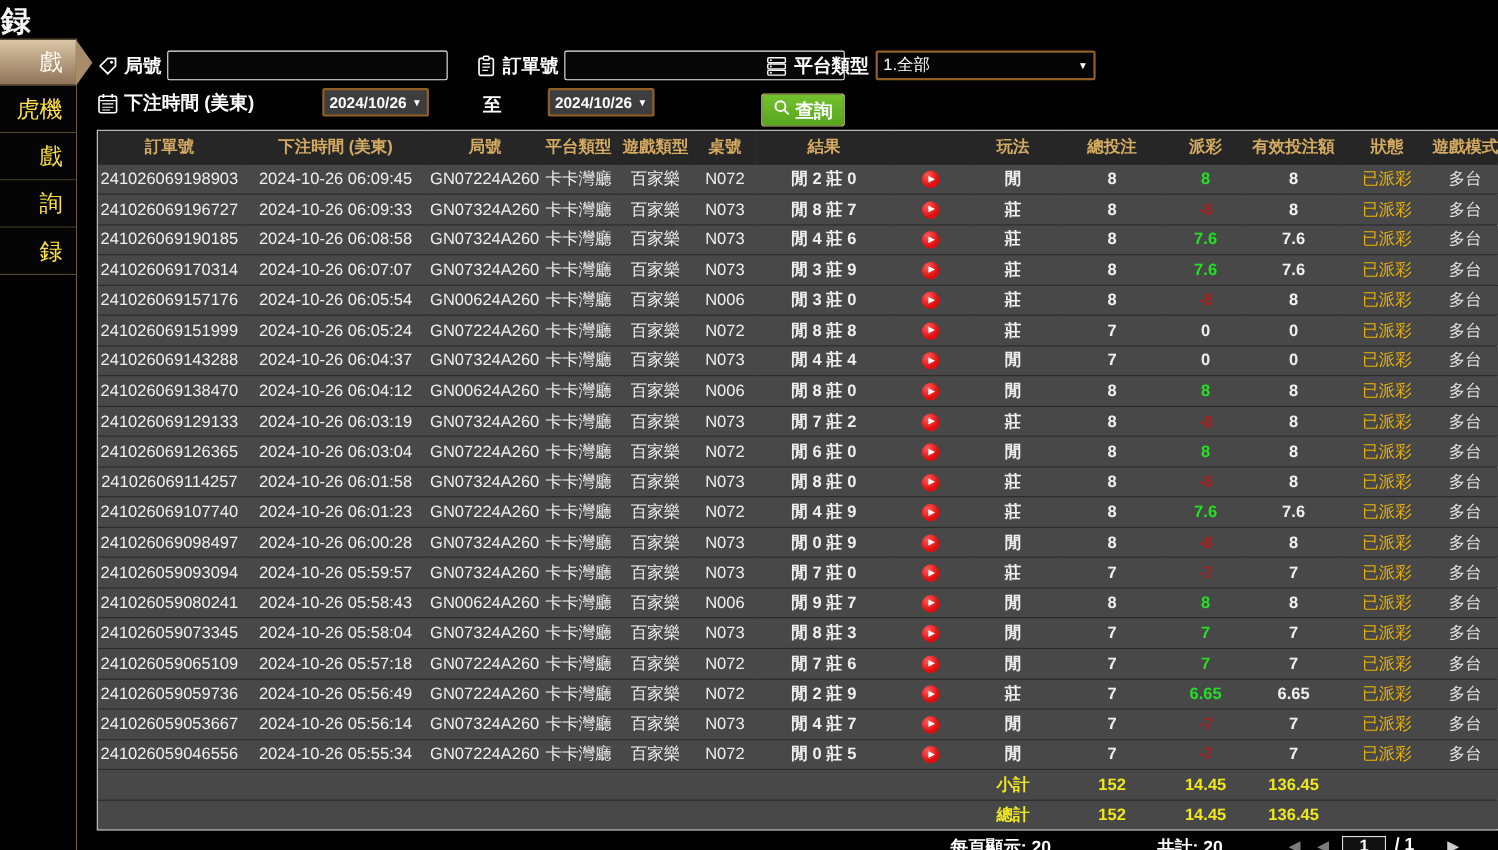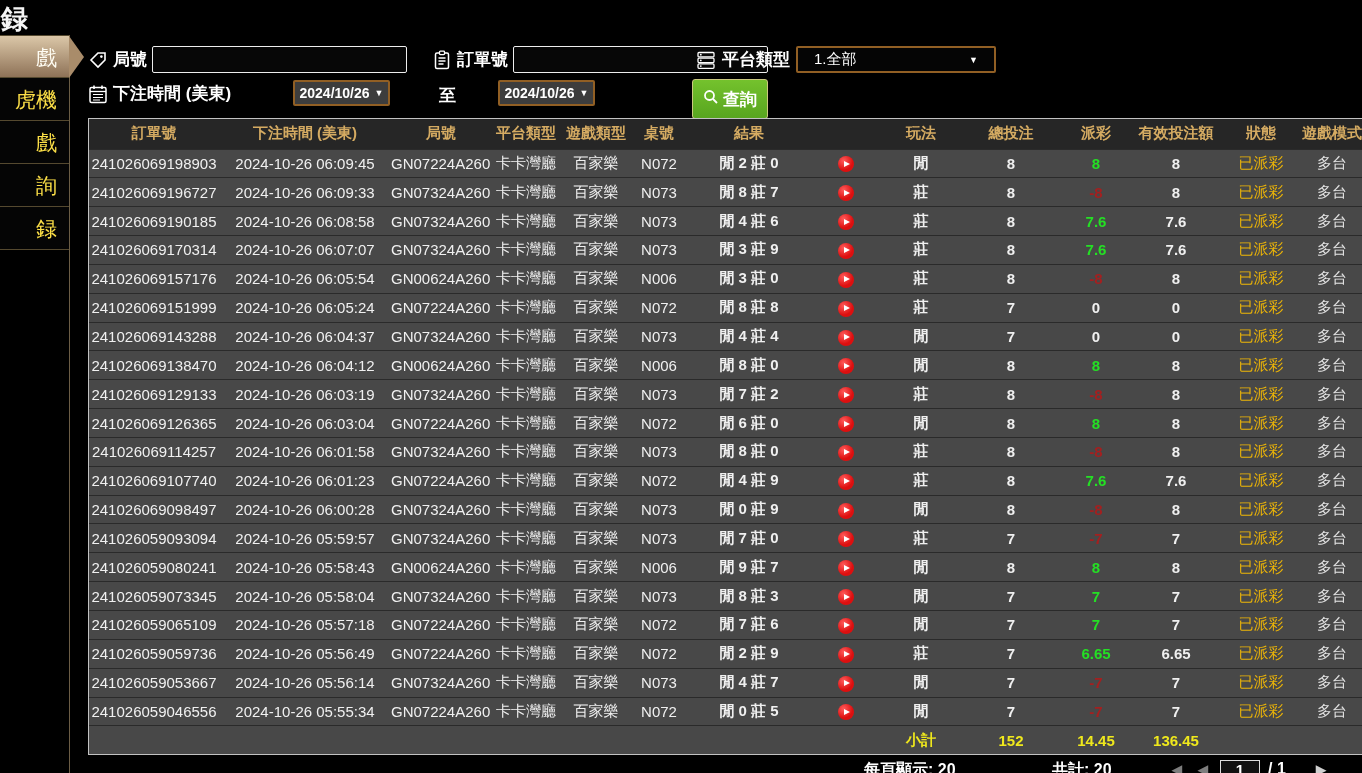--- a/index.html
+++ b/index.html
@@ -26,25 +26,25 @@
   .f-label { font-size:17px; font-weight:700; color:#fff; white-space:nowrap; }
   .f-icon { width:20px; height:20px; display:inline-block; }
   .frow { position:absolute; display:flex; align-items:center; }
   .inp { background:#070707; border:1px solid #ededed; border-radius:2px; height:27px;
     color:#fff; font-size:15px; padding:0 6px; outline:none; }
   .datebox { width:97px; height:26px; background:#3d3d3d; border:2px solid #915f24; border-radius:2px;
     color:#fff; font-weight:700; font-size:14px; display:flex; align-items:center;
     justify-content:center; gap:5px; cursor:pointer; }
   .datebox .car { font-size:9px; }
   .selbox { width:200px; height:27px; background:#050505; border:2px solid #915f24; border-radius:2px;
-    color:#fff; font-size:15px; display:flex; align-items:center; padding:0 16px; cursor:pointer; }
+    color:#fff; font-size:15px; display:flex; align-items:center; padding:0 5px; cursor:pointer; }
   .selbox .car { margin-left:auto; font-size:9px; }
-  .query-btn { height:40px; background:linear-gradient(#74c22d,#58a51f); border:1px solid #cbc87f;
+  .query-btn { height:30px; background:linear-gradient(#74c22d,#58a51f); border:1px solid #cbc87f;
     border-radius:3px; color:#fff; font-size:17px; font-weight:700; display:flex;
-    align-items:center; gap:4px; padding:0 10px; cursor:pointer; }
+    align-items:center; gap:4px; padding:0 10px; cursor:pointer;margin-top:6px; }
 
   
   .tablewrap { position:absolute; left:88px; top:118px; width:1274px; height:637px;
     border:1px solid #c2c2c2; background:#484848; }
   table { width:100%; height:100%; border-collapse:collapse; table-layout:fixed; }
   thead th { background:#262626; color:#d5ab62; font-size:15px; font-weight:700; height:30px;
     white-space:nowrap; overflow:hidden; }
   tbody td { background:#484848; color:#f0f0f0; font-size:15px; text-align:center;
     border-top:1px solid #2a2a2a; white-space:nowrap; overflow:hidden; }
   td.num, td.result, td.wf { font-weight:700; }
@@ -526,20 +526,29 @@
           </tr>
           <tr class="sumrow">
             <td colspan="8"></td>
             <td>小計</td>
             <td>152</td>
             <td>14.45</td>
             <td>136.45</td>
             <td></td>
             <td></td>
           </tr>
+          <tr class="sumrow">
+            <td colspan="8"></td>
+            <td>總計</td>
+            <td>152</td>
+            <td>14.45</td>
+            <td>136.45</td>
+            <td></td>
+            <td></td>
+          </tr>
         </tbody>
     </table>
   </div>
 
   <div class="footer">
     <span class="fp1">每頁顯示: 20</span>
     <span class="fp2">共計: 20</span>
     <span class="pg-first">◀</span>
     <span class="pg-prev">◀</span>
     <div class="pg-box">1</div>

